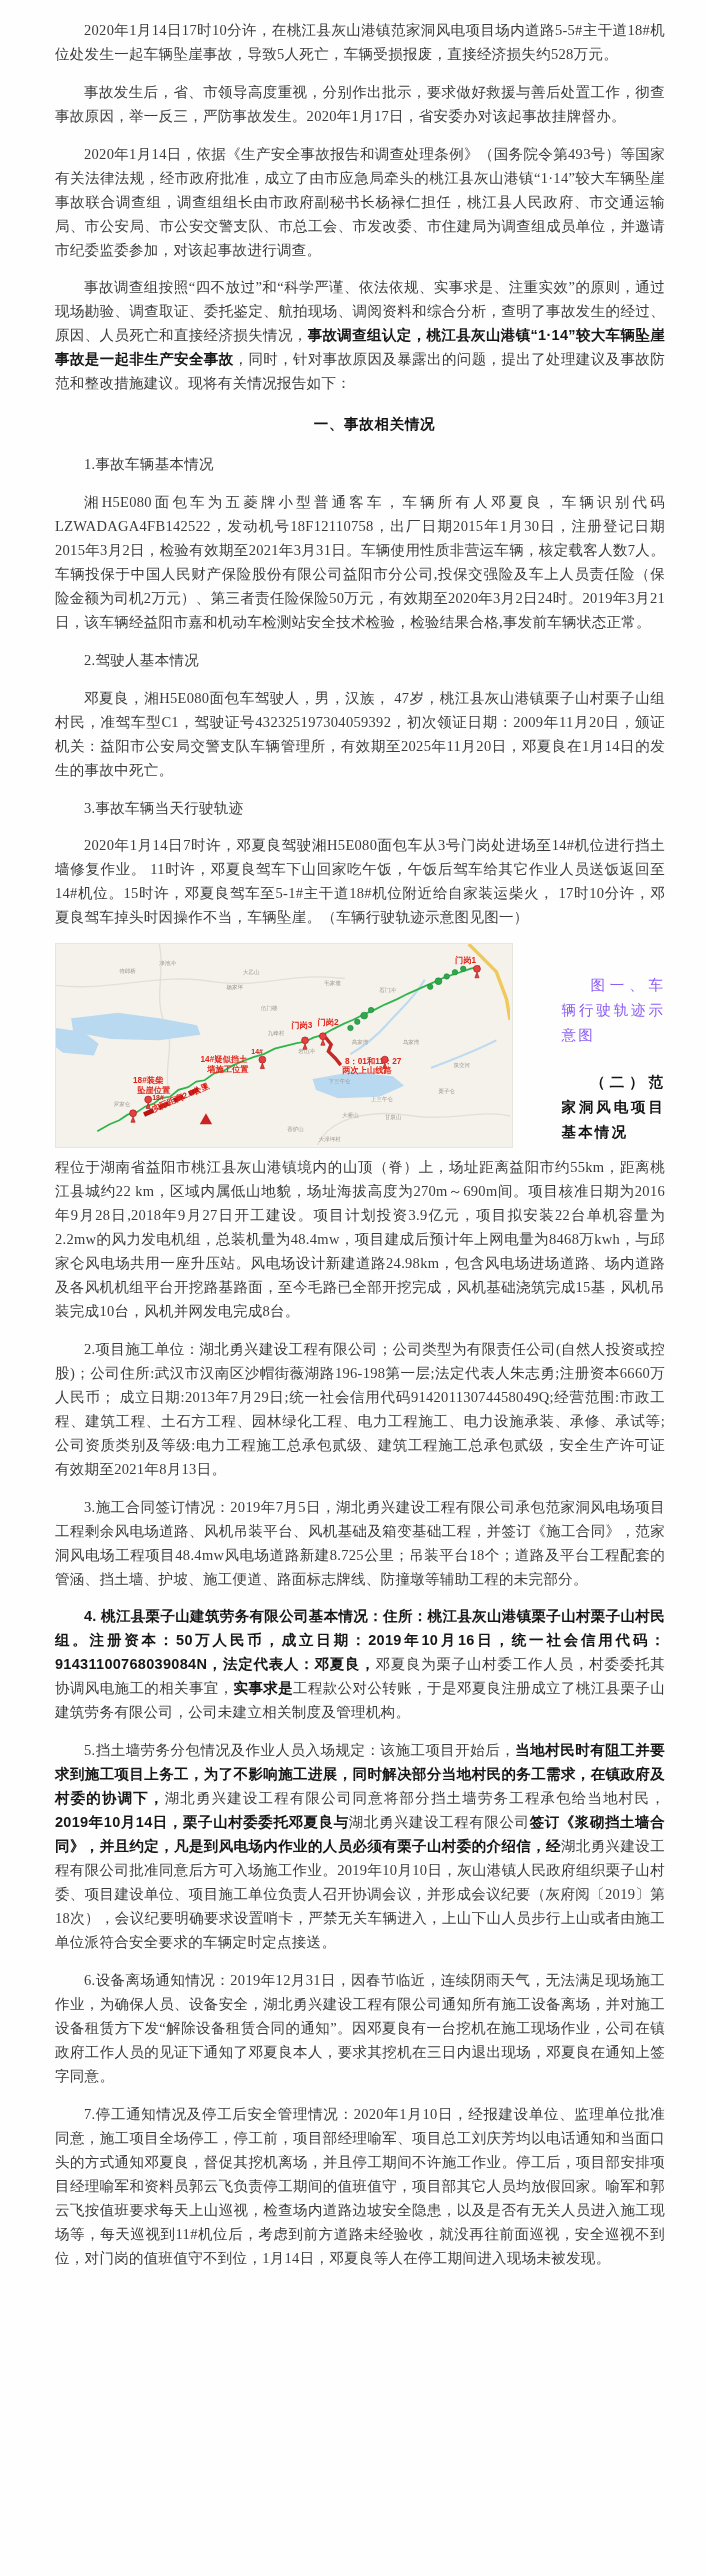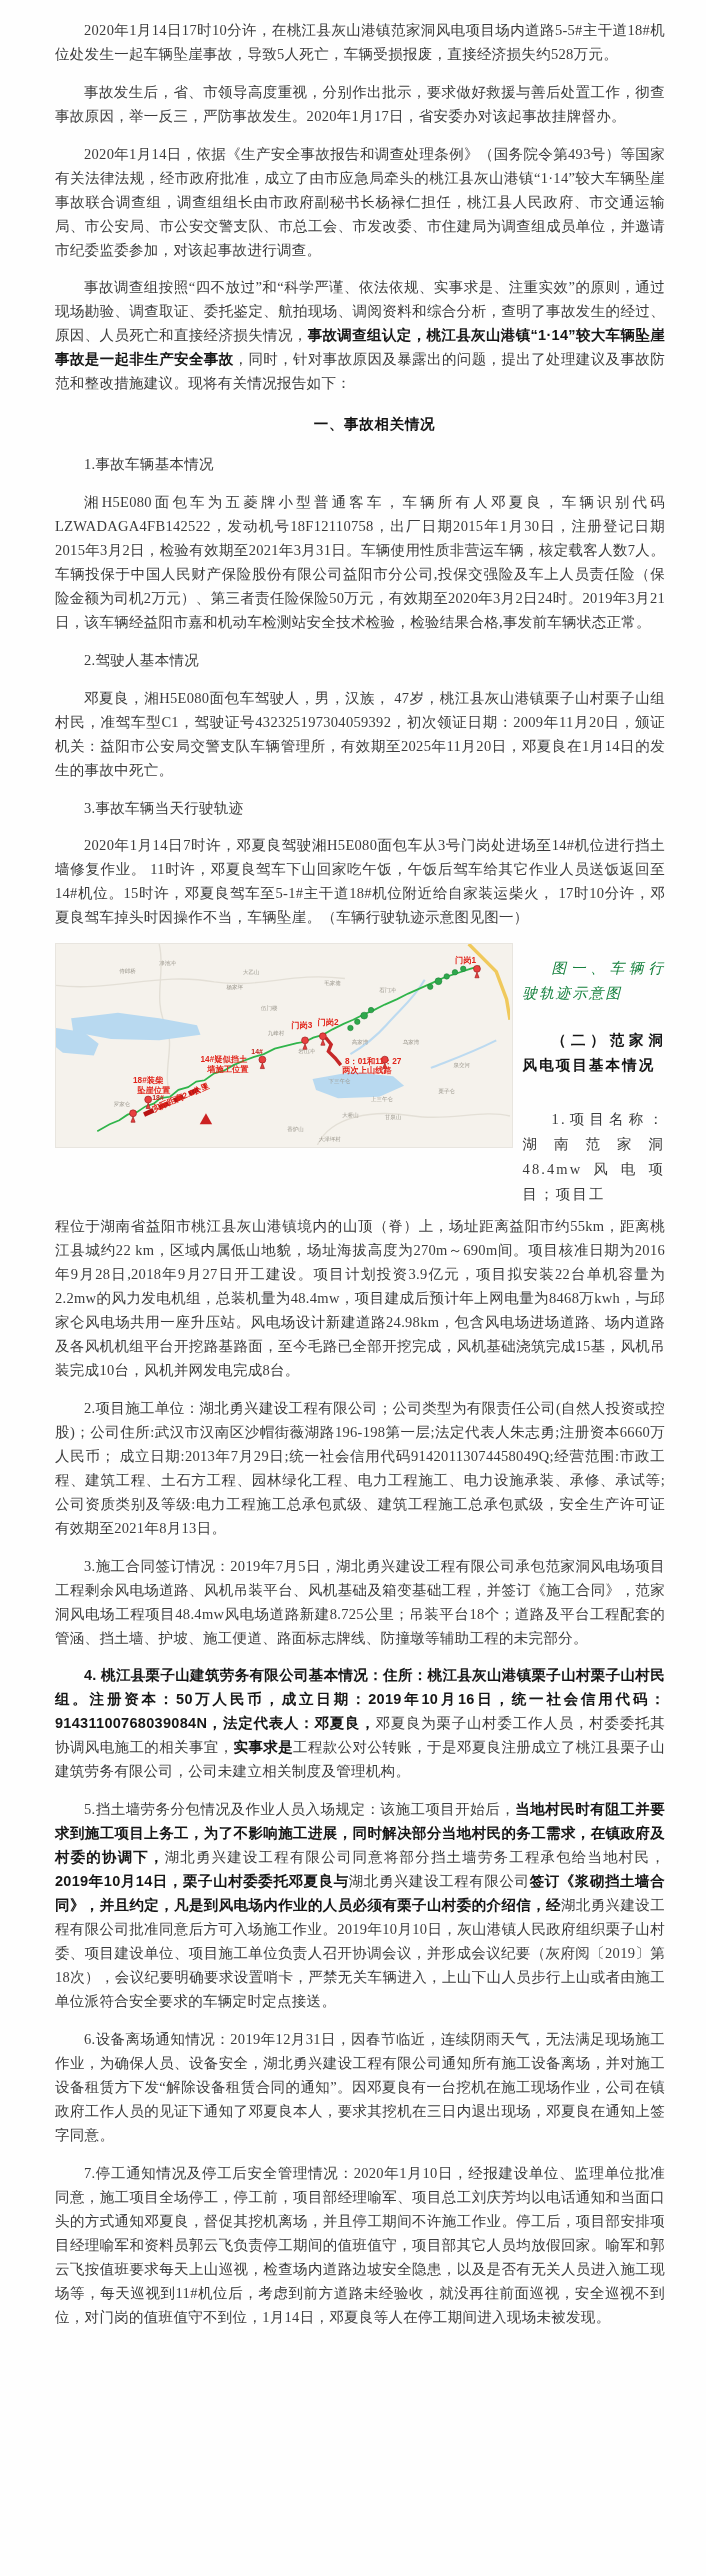--- a/index.html
+++ b/index.html
@@ -4,24 +4,24 @@
 <style>
   html,body{margin:0;padding:0;background:#ffffff;}
   body{width:706px;font-family:"Liberation Serif","DejaVu Serif",serif;color:#3b3b3b;}
   .doc{box-sizing:border-box;width:706px;min-height:2576px;padding:18px 41px 48px 55px;background:#fefefe;}
   .title{text-align:center;font-size:16.5px;font-weight:700;color:#1f1f1f;line-height:45px;letter-spacing:1.4px;margin-bottom:61px;}
   .title div{white-space:nowrap;}
   p.bp{font-size:14.5px;line-height:24px;margin:0 0 13.8px 0;text-align:justify;text-indent:2em;letter-spacing:0.3px;}
   p.h-main, p.h-sub{font-size:14.5px;line-height:24px;margin:16.5px 0 16.5px 0;font-weight:700;color:#141414;text-indent:2em;letter-spacing:0.7px;text-align:center;}
   p.num-h{font-size:14.5px;line-height:24px;margin:0 0 13.8px 0;text-indent:2em;letter-spacing:0.3px;}
   .hei{font-family:"Liberation Sans","DejaVu Sans",sans-serif;font-weight:700;color:#161616;}
-  .map-row{display:flex;align-items:flex-start;margin:4.1px 0 6.9px 0;}
+  .map-row{display:flex;align-items:flex-start;margin:4.1px 0 6.9px 0;gap:39px;}
   .map-frame{flex:0 0 456px;border:0.7px solid #e8e5df;background:#f5f2ec;}
   .map-col{margin-left:9.6px;width:176px;font-size:14.5px;line-height:25px;letter-spacing:2.1px;text-align:justify;}
-  .map-col .cap{margin-top:13px;text-indent:2em;color:#15803d;font-style:italic;}
+  .map-col .cap{margin-top:30px;text-indent:2em;color:#8b5cf6;}
   .map-col .h2b{margin-top:22px;font-weight:700;color:#141414;text-indent:2em;}
   .map-col .p1s{margin-top:29px;text-indent:2em;}
   p.cont{text-indent:0;}
   
   .mred{fill:#e1251b;font:bold 12px "Liberation Sans","DejaVu Sans",sans-serif;}
   .mred-s{fill:#c22018;font:bold 10px "Liberation Sans","DejaVu Sans",sans-serif;}
   .mplace{fill:#9a968c;font:8px "Liberation Sans","DejaVu Sans",sans-serif;}
   .mroad{stroke:#e3dfd6;stroke-width:2;fill:none;}
   .mriver{stroke:#bcdaf0;stroke-width:3;fill:none;}
   .mroute{stroke:#2fb44a;stroke-width:2.5;fill:none;}
@@ -154,21 +154,20 @@
         <text class="mplace" x="150" y="30">净池冲</text>
         <text class="mplace" x="272" y="44">大乙山</text>
         <text class="mplace" x="84" y="236">罗家仑</text>
         <text class="mplace" x="336" y="272">香炉山</text>
         <text class="mplace" x="382" y="286">大泽坪村</text>
       </svg>
     </div>
     <div class="map-col">
       <div class="cap">图一、车辆行驶轨迹示意图</div>
       <div class="h2b">（二）范家洞风电项目基本情况</div>
-      <div class="p1s">1.项目名称：湖南范家洞48.4mw风电项目；项目工</div>
     </div>
   </div>
 
   <p class="bp cont"><span>程位于湖南省益阳市桃江县灰山港镇境内的山顶（脊）上，场址距离益阳市约55km，距离桃江县城约22 km，区域内属低山地貌，场址海拔高度为270m～690m间。项目核准日期为2016年9月28日,2018年9月27日开工建设。项目计划投资3.9亿元，项目拟安装22台单机容量为2.2mw的风力发电机组，总装机量为48.4mw，项目建成后预计年上网电量为8468万kwh，与邱家仑风电场共用一座升压站。风电场设计新建道路24.98km，包含风电场进场道路、场内道路及各风机机组平台开挖路基路面，至今毛路已全部开挖完成，风机基础浇筑完成15基，风机吊装完成10台，风机并网发电完成8台。</span></p>
 
   <p class="bp"><span>2.项目施工单位：湖北勇兴建设工程有限公司；公司类型为有限责任公司(自然人投资或控股)；公司住所:武汉市汉南区沙帽街薇湖路196-198第一层;法定代表人朱志勇;注册资本6660万人民币； 成立日期:2013年7月29日;统一社会信用代码91420113074458049Q;经营范围:市政工程、建筑工程、土石方工程、园林绿化工程、电力工程施工、电力设施承装、承修、承试等;公司资质类别及等级:电力工程施工总承包贰级、建筑工程施工总承包贰级，安全生产许可证有效期至2021年8月13日。</span></p>
 
   <p class="bp"><span>3.施工合同签订情况：2019年7月5日，湖北勇兴建设工程有限公司承包范家洞风电场项目工程剩余风电场道路、风机吊装平台、风机基础及箱变基础工程，并签订《施工合同》，范家洞风电场工程项目48.4mw风电场道路新建8.725公里；吊装平台18个；道路及平台工程配套的管涵、挡土墙、护坡、施工便道、路面标志牌线、防撞墩等辅助工程的未完部分。</span></p>
 
   <p class="bp"><span class="hei">4. 桃江县栗子山建筑劳务有限公司基本情况：住所：桃江县灰山港镇栗子山村栗子山村民组。注册资本：50万人民币，成立日期：2019年10月16日，统一社会信用代码：91431100768039084N，法定代表人：邓夏良，</span><span>邓夏良为栗子山村委工作人员，村委委托其协调风电施工的相关事宜，</span><span class="hei">实事求是</span><span>工程款公对公转账，于是邓夏良注册成立了桃江县栗子山建筑劳务有限公司，公司未建立相关制度及管理机构。</span></p>

